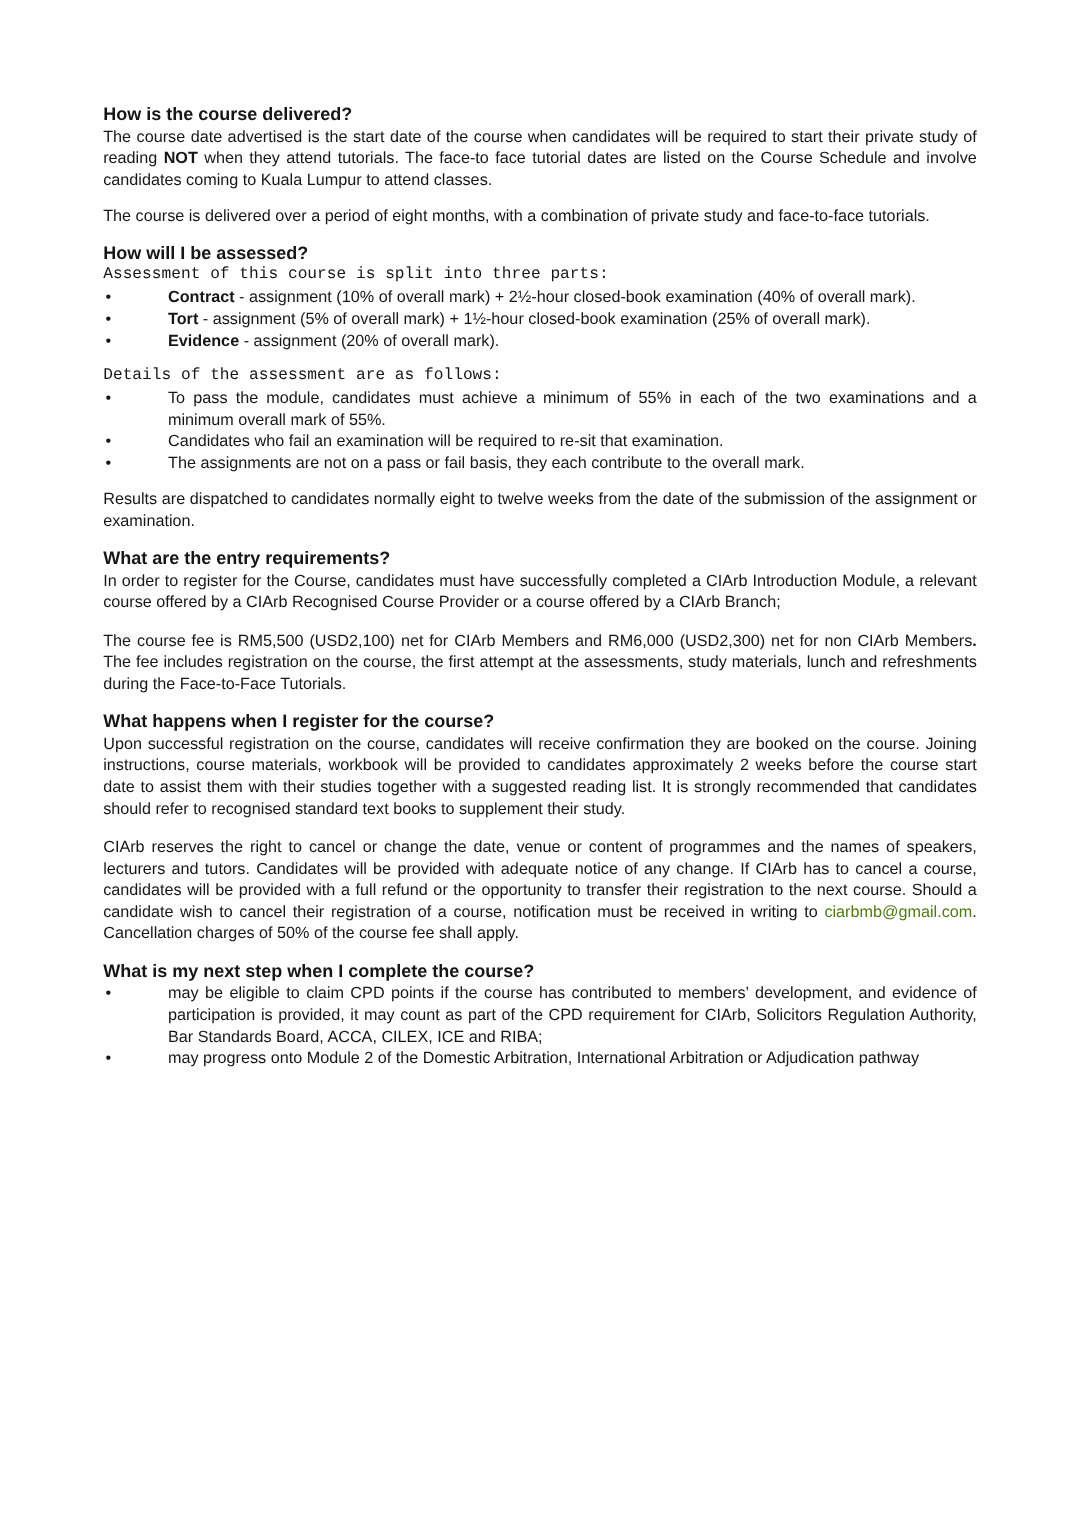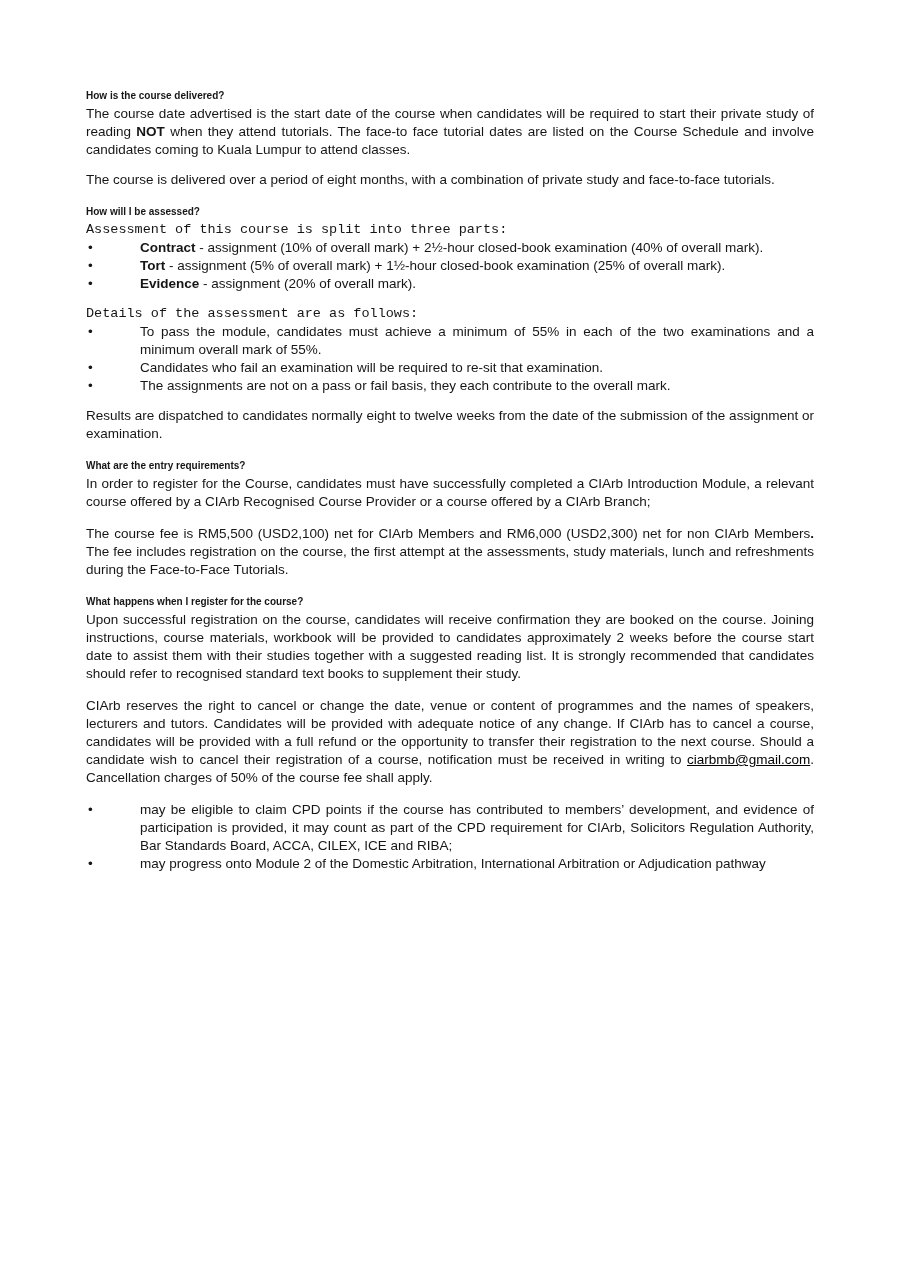--- a/index.html
+++ b/index.html
@@ -10,43 +10,42 @@
     box-sizing: border-box;
     background: #ffffff;
     padding: 87px 86px 0 86px;
     font-family: "Liberation Sans", sans-serif;
     font-size: 13.5px;
     line-height: 18px;
     color: #161616;
   }
   section { margin: 0 0 14px 0; }
   h2 {
-    font-size: 10px;
+    font-size: 15px;
     line-height: 18px;
     font-weight: bold;
     margin: 0;
   }
   .para {
     margin: 0 0 12px 0;
     text-align: justify;
   }
   .para.tight { margin-bottom: 0; font-family: Liberation Mono, monospace; }
   .list { margin: 0 0 12px 0; }
   .list.tight { margin-bottom: 0; }
   .li { display: flex; }
   .bullet {
     flex: 0 0 54px;
     padding-left: 2px;
     box-sizing: border-box;
   }
   .li-text { flex: 1; text-align: justify; }
   strong { font-weight: bold; }
   a.link {
-    color: #000000;
-    text-decoration: underline;
+    color: #4d7c0f;
     cursor: pointer;
   }
 </style>
 </head>
 <body>
 
 <div class="page">
 
   <section>
     <h2>How is the course delivered?</h2>
@@ -101,20 +100,21 @@
   <section>
     <h2>What happens when I register for the course?</h2>
     <p class="para">Upon successful registration on the course, candidates will receive confirmation they are booked on the course. Joining instructions, course materials, workbook will be provided to candidates approximately 2 weeks before the course start date to assist them with their studies together with a suggested reading list.  It is strongly recommended that candidates should refer to recognised standard text books to supplement their study.</p>
   </section>
 
   <section>
     <p class="para"><span>CIArb reserves the right to cancel or change the date, venue or content of programmes and the names of speakers, lecturers and tutors.  Candidates will be provided with adequate notice of any change.  If CIArb has to cancel a course, candidates will be provided with a full refund or the opportunity to transfer their registration to the next course. Should a candidate wish to cancel their registration of a course, notification must be received in writing to </span><a class="link">ciarbmb@gmail.com</a><span>.  Cancellation charges of 50% of the course fee shall apply.</span></p>
   </section>
 
   <section>
+    <h2>What is my next step when I complete the course?</h2>
     <div class="list tight">
       <div class="li">
         <span class="bullet">•</span>
         <span class="li-text">may be eligible to claim CPD points if the course has contributed to members’ development, and evidence of participation is provided, it may count as part of the CPD requirement for CIArb, Solicitors Regulation Authority, Bar Standards Board, ACCA, CILEX, ICE and RIBA;</span>
       </div>
       <div class="li">
         <span class="bullet">•</span>
         <span class="li-text">may progress onto Module 2 of the Domestic Arbitration, International Arbitration or Adjudication pathway</span>
       </div>
     </div>

